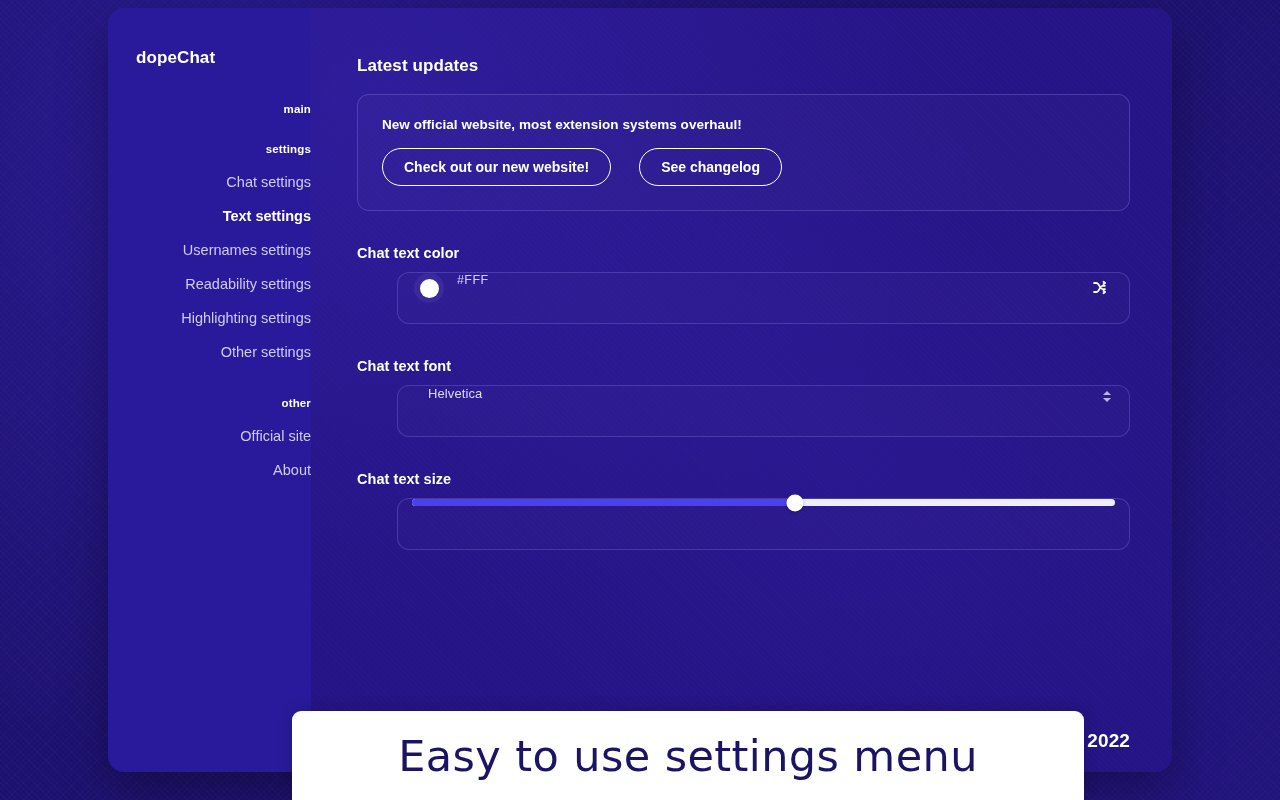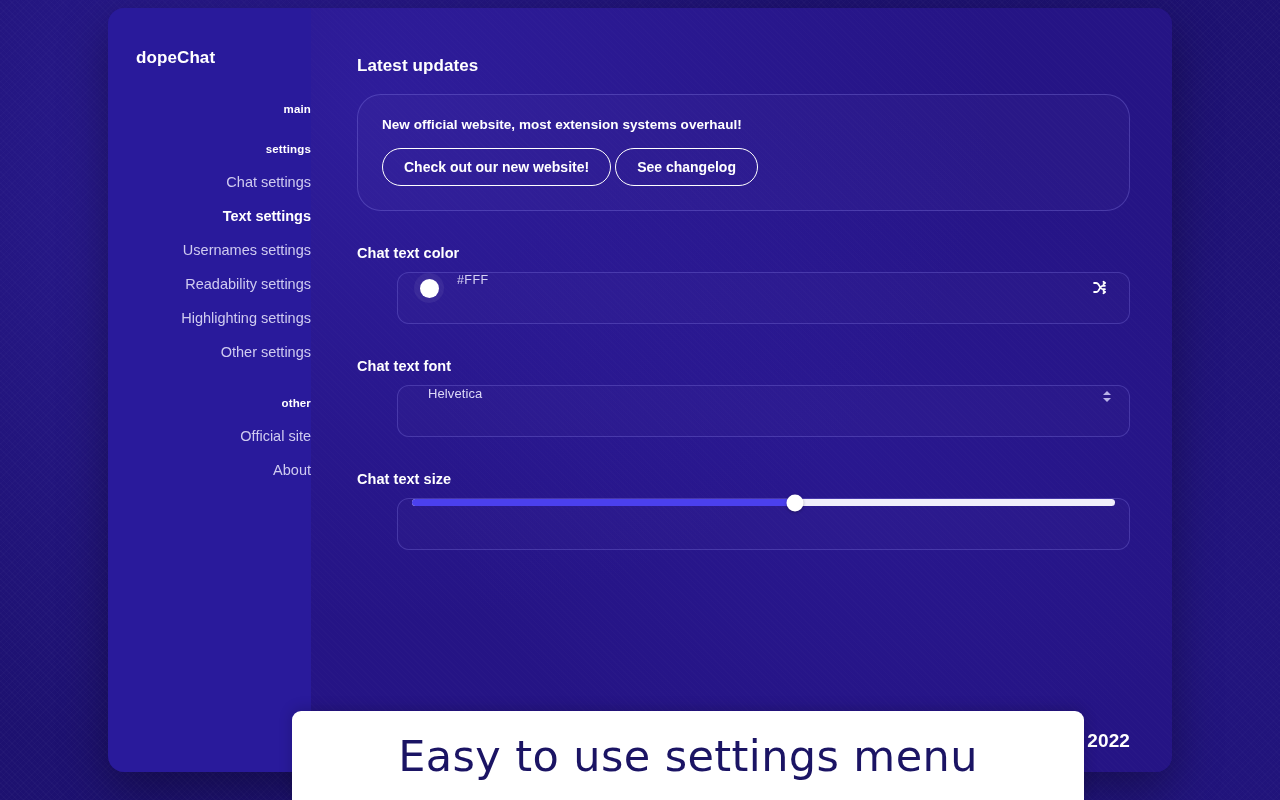--- a/index.html
+++ b/index.html
@@ -103,34 +103,34 @@
     font-size: 17px;
     font-weight: 700;
     color: #ffffff;
     letter-spacing: 0.1px;
     margin-bottom: 18px;
   }
 
   
   .update-card {
     border: 1px solid rgba(140,130,235,0.32);
-    border-radius: 24px;
+    border-radius: 12px;
     padding: 22px 24px 24px 24px;
     background: rgba(255,255,255,0.018);
   }
 
   .update-text {
     font-size: 13.5px;
     font-weight: 700;
     color: #ffffff;
     margin-bottom: 16px;
     letter-spacing: 0.05px;
   }
 
-  .btn-row { display: flex; gap: 4px; }
+  .btn-row { display: flex; gap: 28px; }
 
   .pill-btn {
     border: 1.6px solid #ffffff;
     border-radius: 999px;
     background: transparent;
     color: #ffffff;
     font-family: "Liberation Sans", sans-serif;
     font-size: 14px;
     font-weight: 700;
     padding: 10px 21px;

